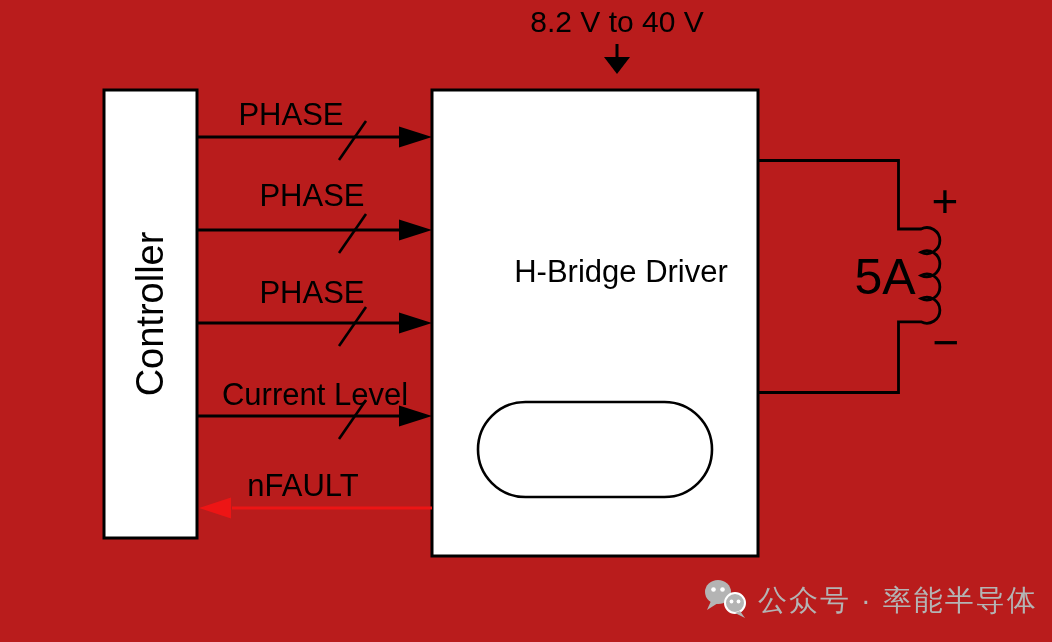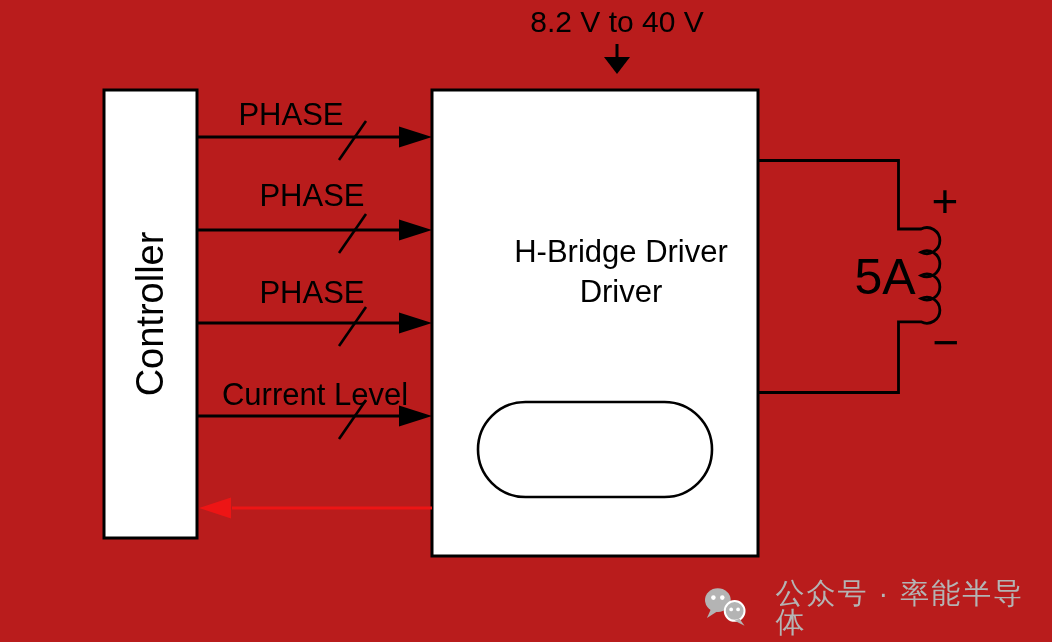--- a/index.html
+++ b/index.html
@@ -10,21 +10,21 @@
   svg.wires { position:absolute; left:0; top:0; }
   .lbl { position:absolute; transform:translate(-50%,-50%); white-space:nowrap; line-height:1; }
   .fs30 { font-size:30px; }
   .fs31 { font-size:31px; }
   .fs32 { font-size:32px; }
   .fs42 { font-size:50px; }
   .fs46 { font-size:46px; }
   .chip-name-inner { font-weight:bold; font-size:32px; border-bottom:3px solid #000; padding-bottom:3px; }
   .desc { text-align:center; line-height:40px; font-size:31px; }
   .rot { transform:translate(-50%,-50%) rotate(-90deg); font-size:38px; }
-  .watermark { position:absolute; left:704px; top:579px; display:flex; align-items:center; gap:24px; color:#b4b4b4; }
+  .watermark { position:absolute; left:704px; top:579px; display:flex; align-items:center; gap:6px; color:#b4b4b4; }
   .wm-text { font-size:29px; letter-spacing:2px; line-height:1; }
 </style>
 </head>
 <body>
 
 <div class="stage">
 
   <svg class="wires" width="1052" height="642" viewBox="0 0 1052 642">
 
     <rect x="104" y="90" width="93" height="448" fill="#ffffff" stroke="#000000" stroke-width="3"></rect>
@@ -63,28 +63,28 @@
              L 898.5 321.8 L 898.5 392.5 L 758 392.5" fill="none" stroke="#000000" stroke-width="2.8"></path>
   </svg>
 
   <div class="lbl fs30" style="left:617px; top:22px;">8.2 V to 40 V</div>
 
   <div class="lbl rot" style="left:150px; top:314px;">Controller</div>
 
 
   <div class="lbl desc" style="left:621px; top:272px;">
     <span style="display:block;">H-Bridge Driver</span>
-    <span style="display:block;">Driver</span>
   </div>
 
 
   <div class="lbl fs31" style="left:291px; top:114px;">PHASE</div>
   <div class="lbl fs31" style="left:312px; top:195px;">PHASE</div>
   <div class="lbl fs31" style="left:312px; top:292px;">PHASE</div>
   <div class="lbl fs31" style="left:315px; top:394px;">Current Level</div>
+  <div class="lbl fs31" style="left:303px; top:485px;">nFAULT</div>
 
   <div class="lbl fs42" style="left:885px; top:277px;">5A</div>
   <div class="lbl fs46" style="left:945px; top:201px;">+</div>
   <div class="lbl fs46" style="left:946px; top:342px;">−</div>
 
   <div class="watermark">
     <svg width="48" height="42" viewBox="0 0 48 42">
       <ellipse cx="14" cy="13" rx="13" ry="12" fill="#b4b4b4"></ellipse>
       <polygon points="7,22 3,31 14,24" fill="#b4b4b4"></polygon>
       <circle cx="9.5" cy="10.5" r="2.3" fill="#ffffff"></circle>

